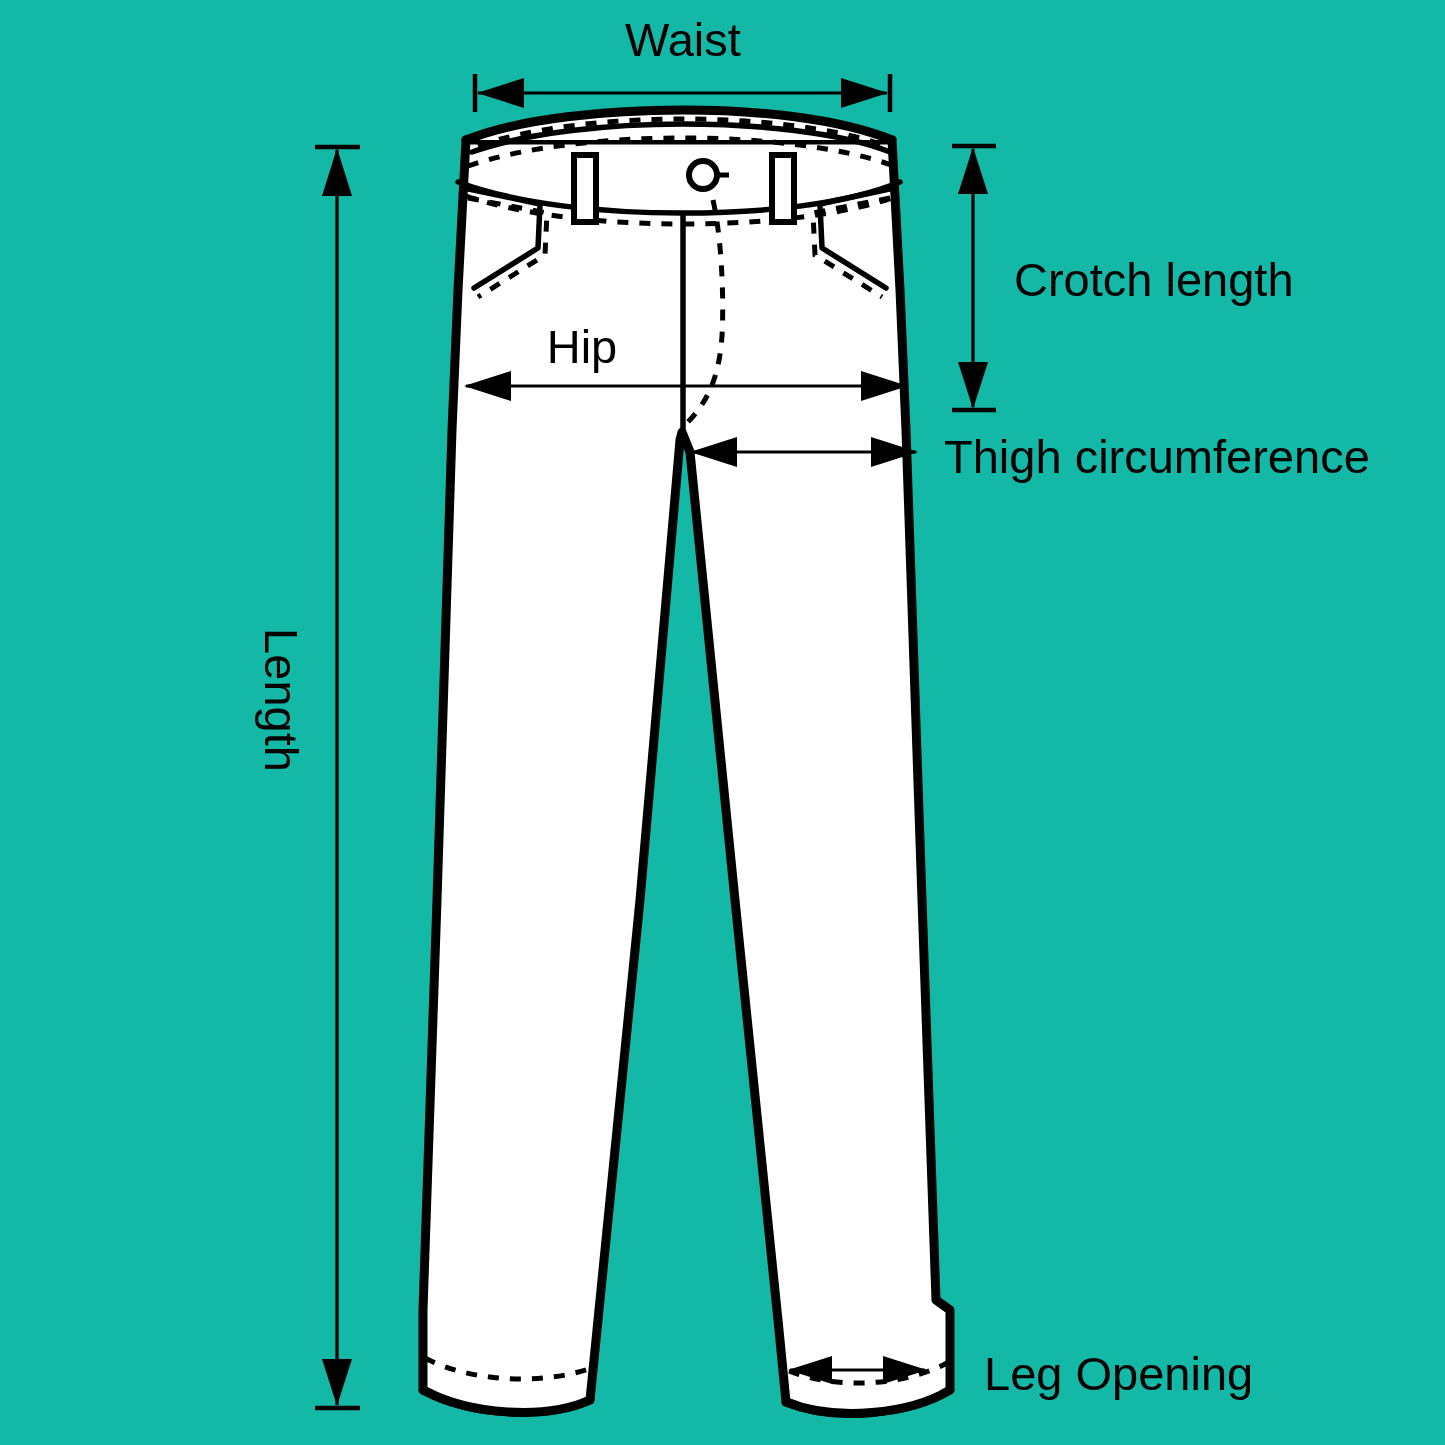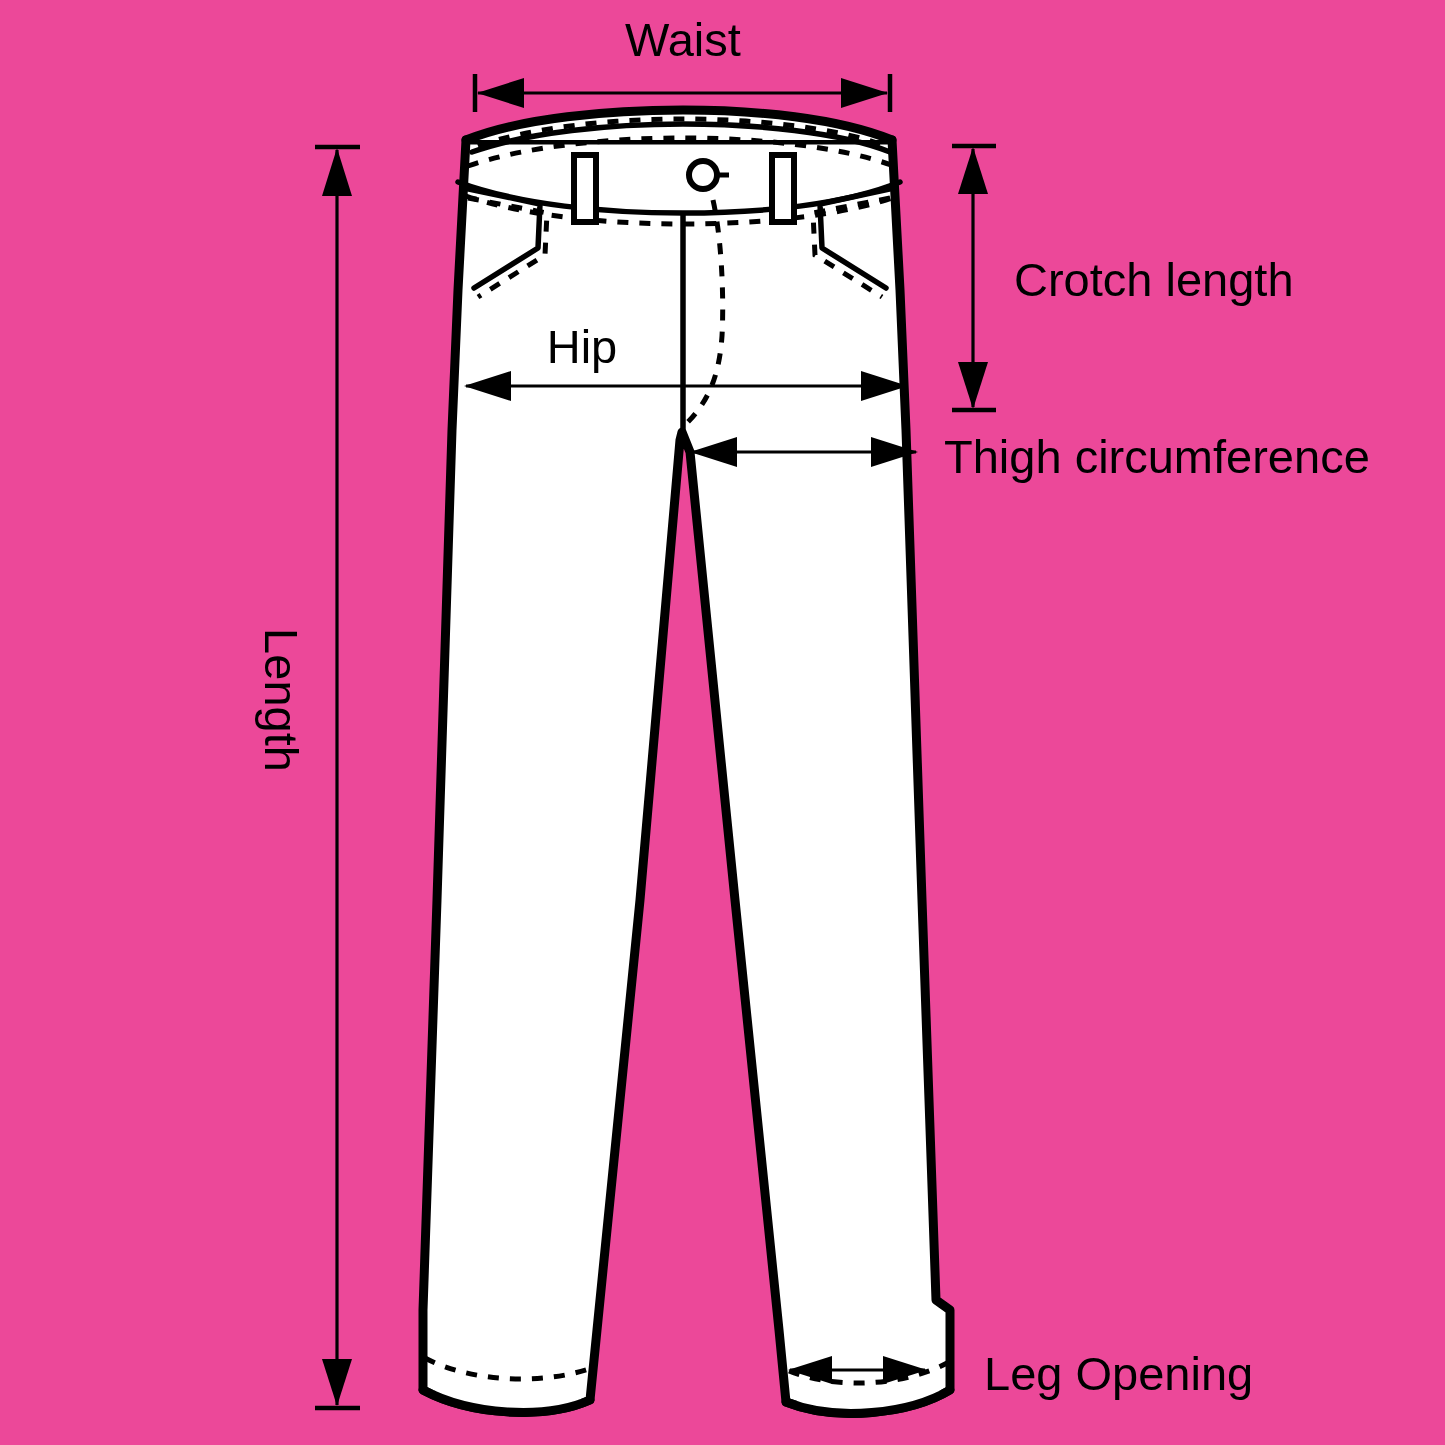--- a/index.html
+++ b/index.html
@@ -10,21 +10,21 @@
   body {
     width: 1445px;
     height: 1445px;
     font-family: "Liberation Sans", sans-serif;
     overflow: hidden;
   }
   #diagram-root {
     position: relative;
     width: 1445px;
     height: 1445px;
-    background: #ec4899;
+    background: #14b8a6;
   }
   svg#pants-svg {
     position: absolute;
     left: 0;
     top: 0;
     width: 1445px;
     height: 1445px;
     display: block;
   }
   .dim-label {

